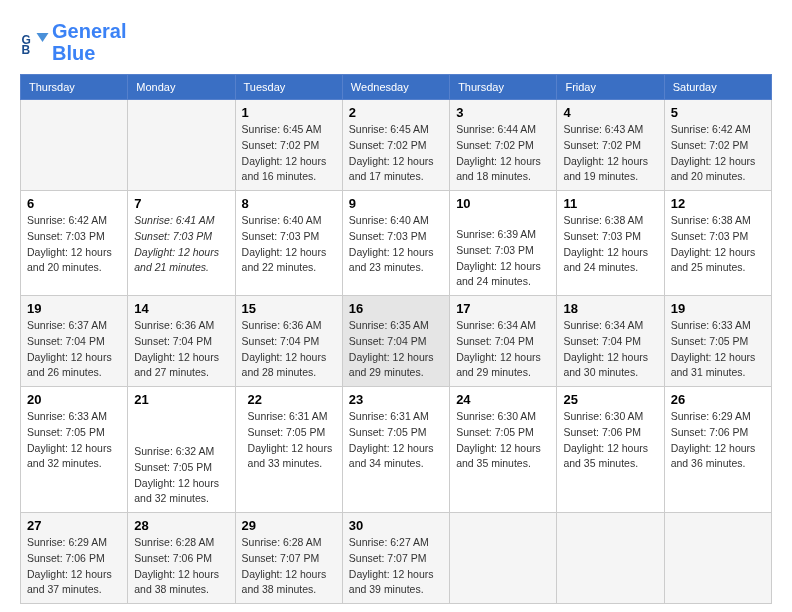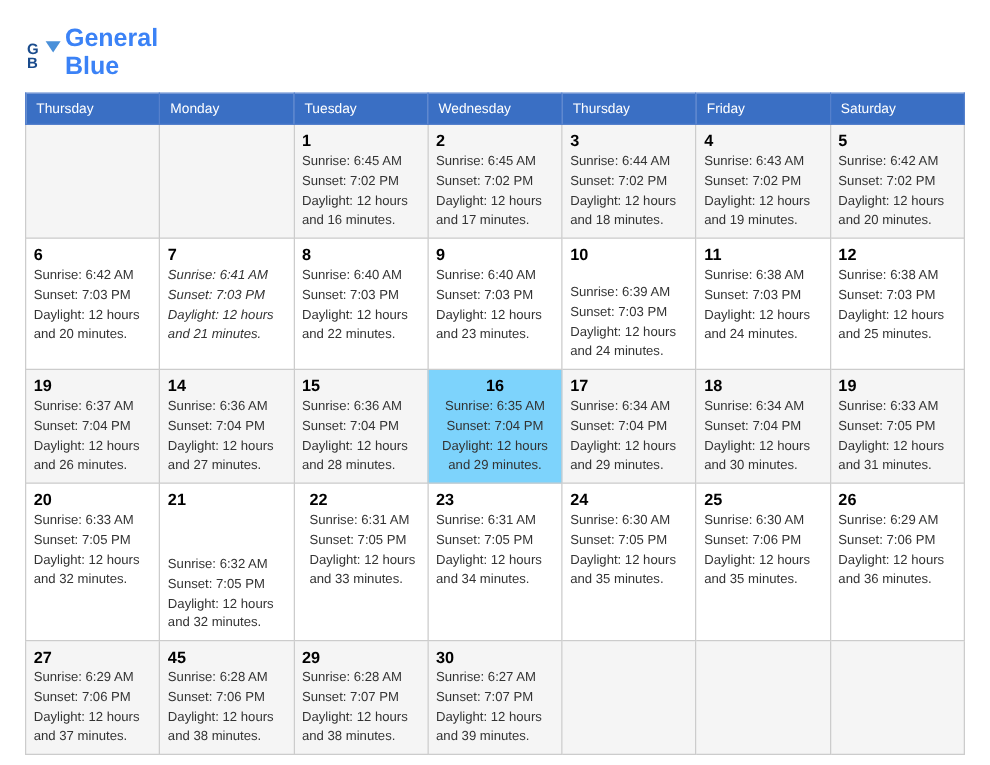--- a/index.html
+++ b/index.html
@@ -211,21 +211,21 @@
           <div class="day-info" style="white-space: pre-line;">Sunrise: 6:36 AM
 Sunset: 7:04 PM
 Daylight: 12 hours and 27 minutes.</div>
         </td>
         <td style="background: rgb(245, 245, 245);">
           <span class="day-number">15</span>
           <div class="day-info" style="white-space: pre-line;">Sunrise: 6:36 AM
 Sunset: 7:04 PM
 Daylight: 12 hours and 28 minutes.</div>
         </td>
-        <td style="background: #7dd3fc; text-align: center;">
+        <td style="background: #e5e5e5;">
           <span class="day-number">16</span>
           <div class="day-info" style="white-space: pre-line;">Sunrise: 6:35 AM
 Sunset: 7:04 PM
 Daylight: 12 hours and 29 minutes.</div>
         </td>
         <td style="background: rgb(245, 245, 245);">
           <span class="day-number">17</span>
           <div class="day-info" style="white-space: pre-line;">Sunrise: 6:34 AM
 Sunset: 7:04 PM
 Daylight: 12 hours and 29 minutes.</div>
@@ -288,21 +288,21 @@
         </td>
       </tr>
       <tr>
         <td style="background: rgb(245, 245, 245);">
           <span class="day-number">27</span>
           <div class="day-info" style="white-space: pre-line;">Sunrise: 6:29 AM
 Sunset: 7:06 PM
 Daylight: 12 hours and 37 minutes.</div>
         </td>
         <td style="background: rgb(245, 245, 245);">
-          <span class="day-number">45</span>
+          <span class="day-number">28</span>
           <div class="day-info" style="white-space: pre-line;">Sunrise: 6:28 AM
 Sunset: 7:06 PM
 Daylight: 12 hours and 38 minutes.</div>
         </td>
         <td style="background: rgb(245, 245, 245);">
           <span class="day-number">29</span>
           <div class="day-info" style="white-space: pre-line;">Sunrise: 6:28 AM
 Sunset: 7:07 PM
 Daylight: 12 hours and 38 minutes.</div>
         </td>

